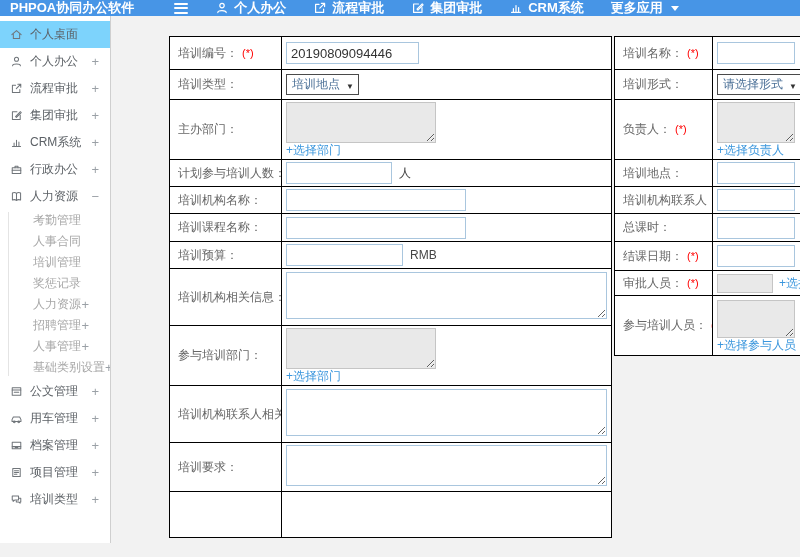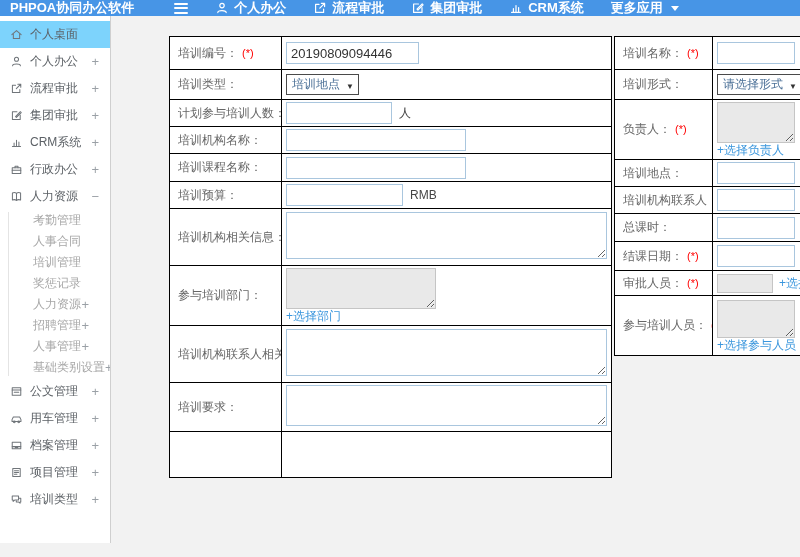--- a/index.html
+++ b/index.html
@@ -243,20 +243,29 @@
           <td class="lbl"><span>培训编号：</span><span class="req">(*)</span></td>
           <td><input class="txt" style="width: 133px;" value="20190809094446"></td>
         </tr>
         <tr style="height:30px">
           <td class="lbl"><span>培训类型：</span></td>
           <td><span class="sel">
                   <span>培训地点</span>
                   <span class="arw"></span>
                 </span></td>
         </tr>
+        <tr style="height:56px">
+          <td class="lbl"><span>主办部门：</span></td>
+          <td>
+            <div class="ta-wrap">
+              <textarea class="gray-ta" readonly="" style="width: 150px; height: 41px;"></textarea>
+              <a class="link">+选择部门</a>
+            </div>
+          </td>
+        </tr>
         <tr style="height:27px">
           <td class="lbl"><span>计划参与培训人数：</span></td>
           <td>
                 <div class="inline">
                   <input class="txt" style="width: 106px;">
                   <span class="sfx">人</span>
                 </div>
               </td>
         </tr>
         <tr style="height:26px">

